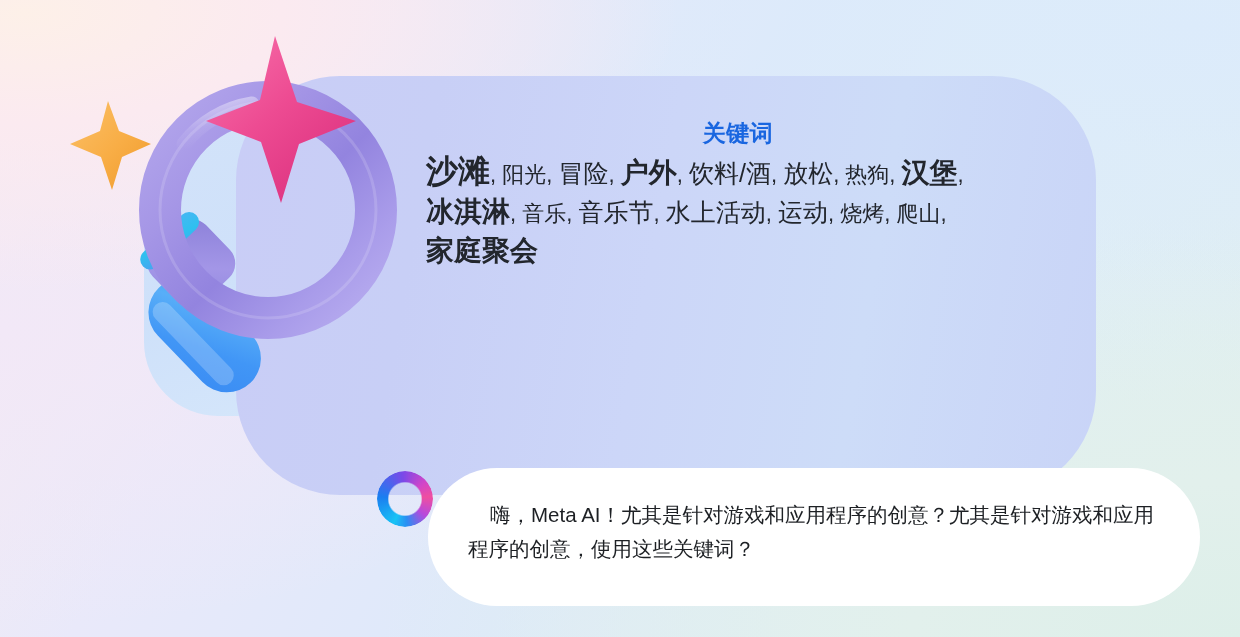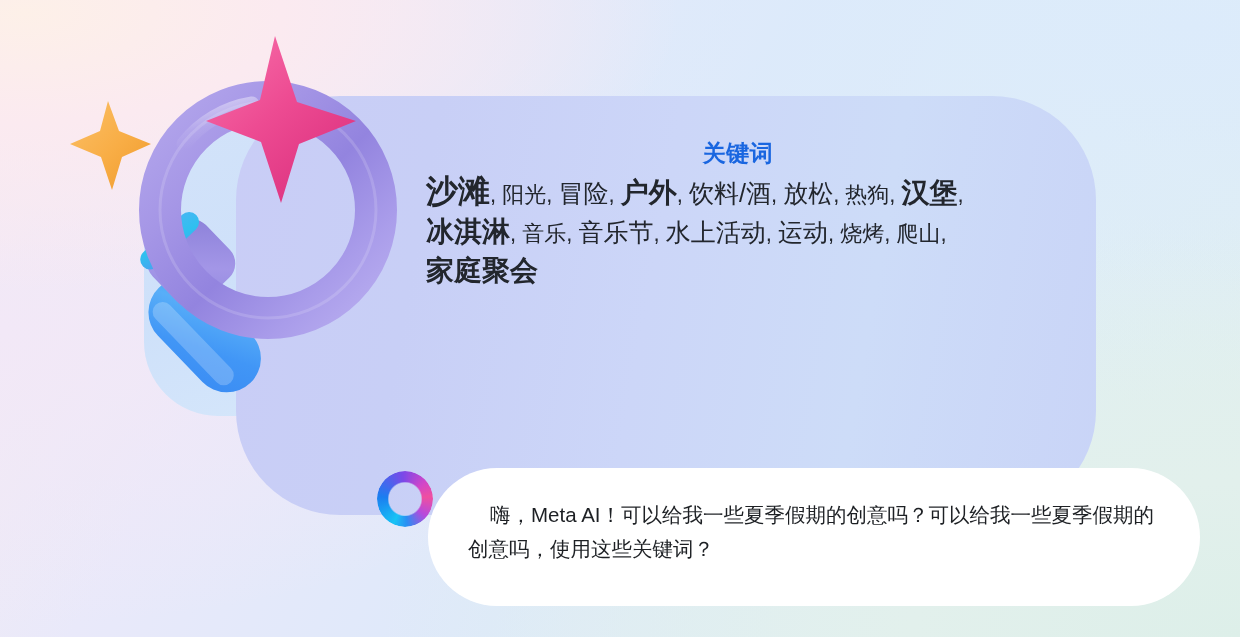--- a/index.html
+++ b/index.html
@@ -40,21 +40,21 @@
     height: 290px;
     border-radius: 74px;
     background: linear-gradient(160deg, #cfe2fa 0%, #cbe0fa 50%, #d5e8fb 100%);
     opacity: .92;
   }
 
   
   .keyword-card {
     position: absolute;
     left: 236px;
-    top: 96px;
+    top: 76px;
     width: 860px;
     height: 419px;
     border-radius: 104px;
     background: linear-gradient(100deg,
         #c9cdf6 0%,
         #c8cff6 22%,
         #ccd6f8 48%,
         #cddcf8 72%,
         #c9d4f7 100%);
   }
@@ -214,17 +214,17 @@
       <path d="M 128 126 A 108 108 0 0 1 196 86" fill="none" stroke="url(#ringHi)" stroke-width="15" stroke-linecap="round" opacity=".8"></path>
       <circle cx="212" cy="192" r="108" fill="none" stroke="#ffffff" stroke-width="3" opacity=".15"></circle>
 
       <path d="M 219 18 L 241 84 L 300 103 L 243 126 L 225 185 L 205 124 L 150 103 L 204 82 Z" fill="url(#pinkGrad)"></path>
 
       <path d="M 52 83 L 63 113 L 95 126 L 66 139 L 56 172 L 45 139 L 14 126 L 44 113 Z" fill="url(#orangeGrad)"></path>
     </svg>
   </div>
 
   <div class="chat-bubble">
-    <div class="chat-text">嗨，Meta AI！可以给我一些夏季假期的创意吗？可以给我一些夏季假期的创意吗，使用这些关键词？</div>
+    <div class="chat-text">嗨，Meta AI！尤其是针对游戏和应用程序的创意？尤其是针对游戏和应用程序的创意，使用这些关键词？</div>
   </div>
   <div class="meta-logo"></div>
 
 </div>
 
 </body></html>

